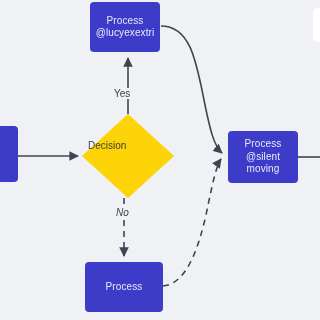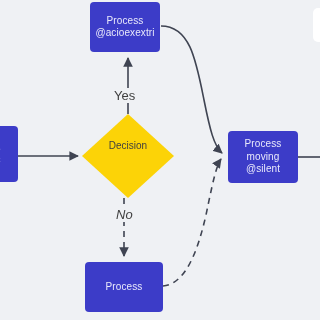--- a/index.html
+++ b/index.html
@@ -42,31 +42,30 @@
   #node-top   { left: 90px;  top: 2px;   width: 70px; height: 50px; }
   #node-bottom{ left: 85px;  top: 262px; width: 78px; height: 50px; }
   #node-right { left: 228px; top: 131px; width: 70px; height: 52px; }
   #node-left  { left: -22px; top: 126px; width: 40px; height: 56px; }
 
   .diamond-label {
     position: absolute;
     left: 88px;
     top: 140px;
     width: 80px;
-    text-align: center;
     font-size: 10px;
     line-height: 12.5px;
     color: #3f3f3f;
     pointer-events: none;
   }
   .diamond-label span { display: block; }
 
   .edge-label {
     position: absolute;
-    font-size: 13px;
+    font-size: 10px;
     color: #3f3f3f;
     background: #eff1f4;
     padding: 0 2px;
   }
   #label-yes { left: 112px; top: 88px; }
   #label-no  { left: 114px; top: 207px; font-style: italic; }
 
   #corner-panel {
     position: absolute;
     left: 313px;
@@ -104,31 +103,31 @@
     <line x1="298" y1="157" x2="320" y2="157" stroke="#3f4452" stroke-width="1.6"></line>
   </svg>
 
   <div class="node" id="node-left">
     <span>s</span>
     <span>c</span>
   </div>
 
   <div class="node" id="node-top">
     <span>Process</span>
-    <span>@acioexextri</span>
+    <span>@lucyexextri</span>
   </div>
 
   <div class="node" id="node-bottom">
     <span>Process</span>
   </div>
 
   <div class="node" id="node-right">
     <span>Process</span>
+    <span>@silent</span>
     <span>moving</span>
-    <span>@silent</span>
   </div>
 
   <div class="diamond-label">
     <span>Decision</span>
   </div>
 
   <div class="edge-label" id="label-yes">Yes</div>
   <div class="edge-label" id="label-no">No</div>
 
   <div id="corner-panel"></div>

